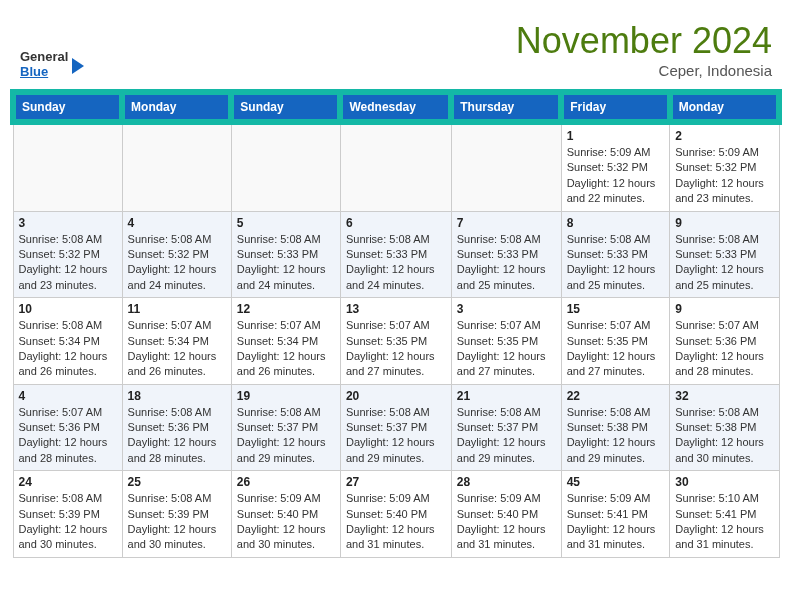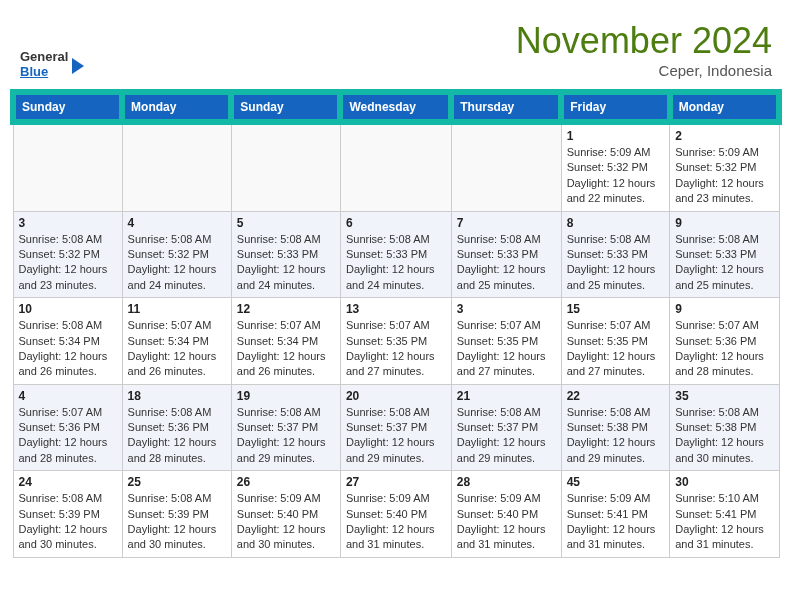--- a/index.html
+++ b/index.html
@@ -280,21 +280,21 @@
 and 29 minutes.</div>
         </td>
         <td>
           <div class="day-num">22</div>
           <div class="day-info" style="white-space: pre-line;">Sunrise: 5:08 AM
 Sunset: 5:38 PM
 Daylight: 12 hours
 and 29 minutes.</div>
         </td>
         <td>
-          <div class="day-num">35</div>
+          <div class="day-num">32</div>
           <div class="day-info" style="white-space: pre-line;">Sunrise: 5:08 AM
 Sunset: 5:38 PM
 Daylight: 12 hours
 and 30 minutes.</div>
         </td>
       </tr>
       <tr>
         <td>
           <div class="day-num">24</div>
           <div class="day-info" style="white-space: pre-line;">Sunrise: 5:08 AM

